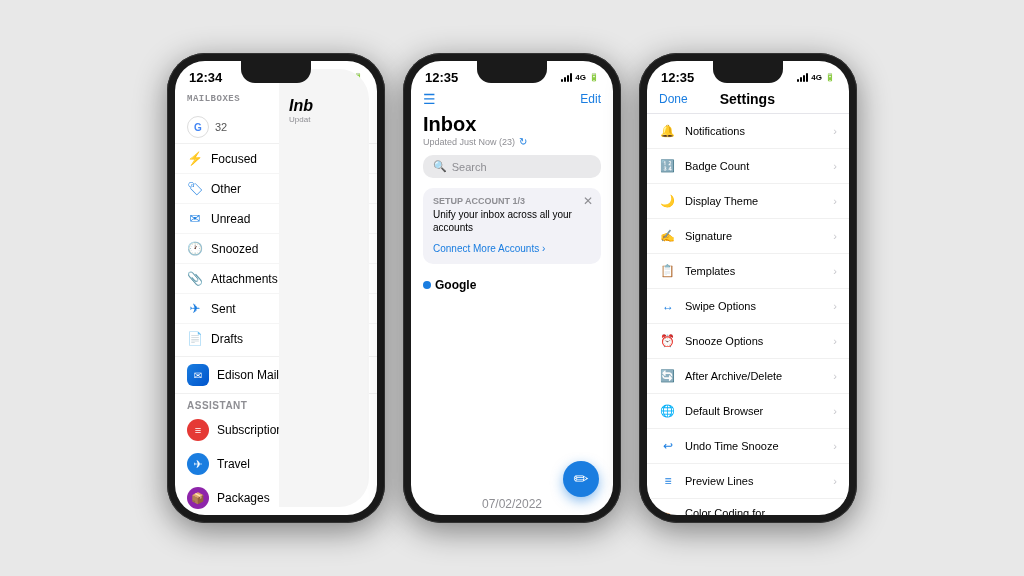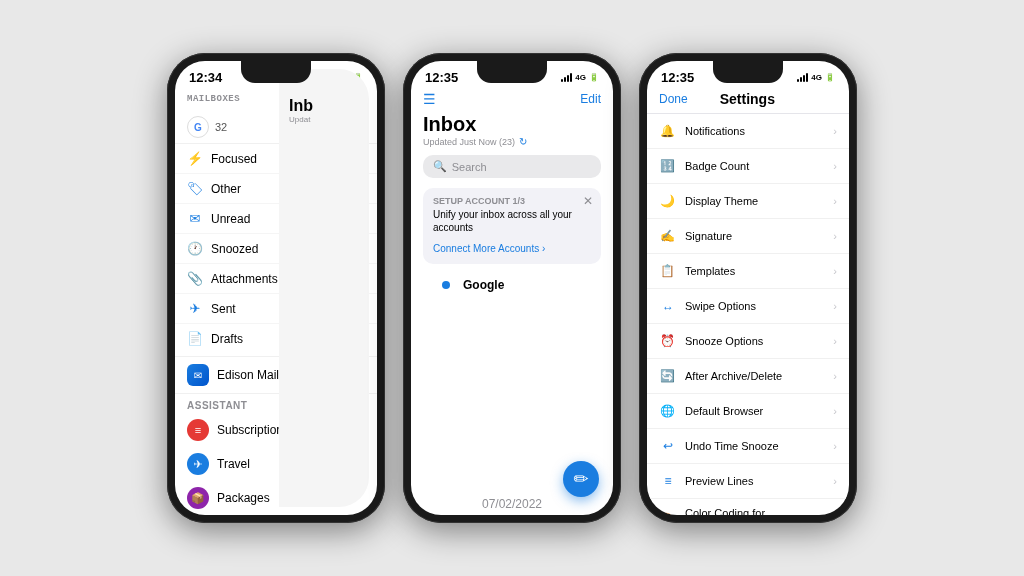--- a/index.html
+++ b/index.html
@@ -189,21 +189,21 @@
       width: 90px;
       background: #f5f5f5;
       border-radius: 0 30px 30px 0;
       overflow: hidden;
       display: flex; flex-direction: column;
       padding: 28px 6px 6px 6px;
     }
 
     .inbox-title {
       font-size: 16px; font-weight: 700;
-      color: #000; padding: 0 4px;
+      color: #000; padding: 0 4px; font-style: italic;
     }
 
     .inbox-updated {
       font-size: 8px; color: #8e8e93;
       padding: 0 4px;
     }
 
     
     .phone2-content {
       flex: 1;
@@ -249,22 +249,21 @@
 
     .setup-title { font-size: 9px; color: #8e8e93; font-weight: 600; margin-bottom: 2px; }
     .setup-text { font-size: 10px; color: #000; font-weight: 500; margin-bottom: 4px; line-height: 1.3; }
     .setup-link { font-size: 10px; color: #1a7de0; }
     .setup-close { position: absolute; top: 6px; right: 8px; font-size: 12px; color: #8e8e93; }
 
     .google-account-row {
       padding: 8px 12px;
       display: flex;
       align-items: center;
-      gap: 13px;
-      margin-left: 19px;
+      gap: 4px;
     }
 
     .google-dot {
       width: 8px; height: 8px; border-radius: 50%;
       background: #1a7de0;
     }
 
     .google-account-name { font-size: 12px; font-weight: 600; }
 
     .date-label {

